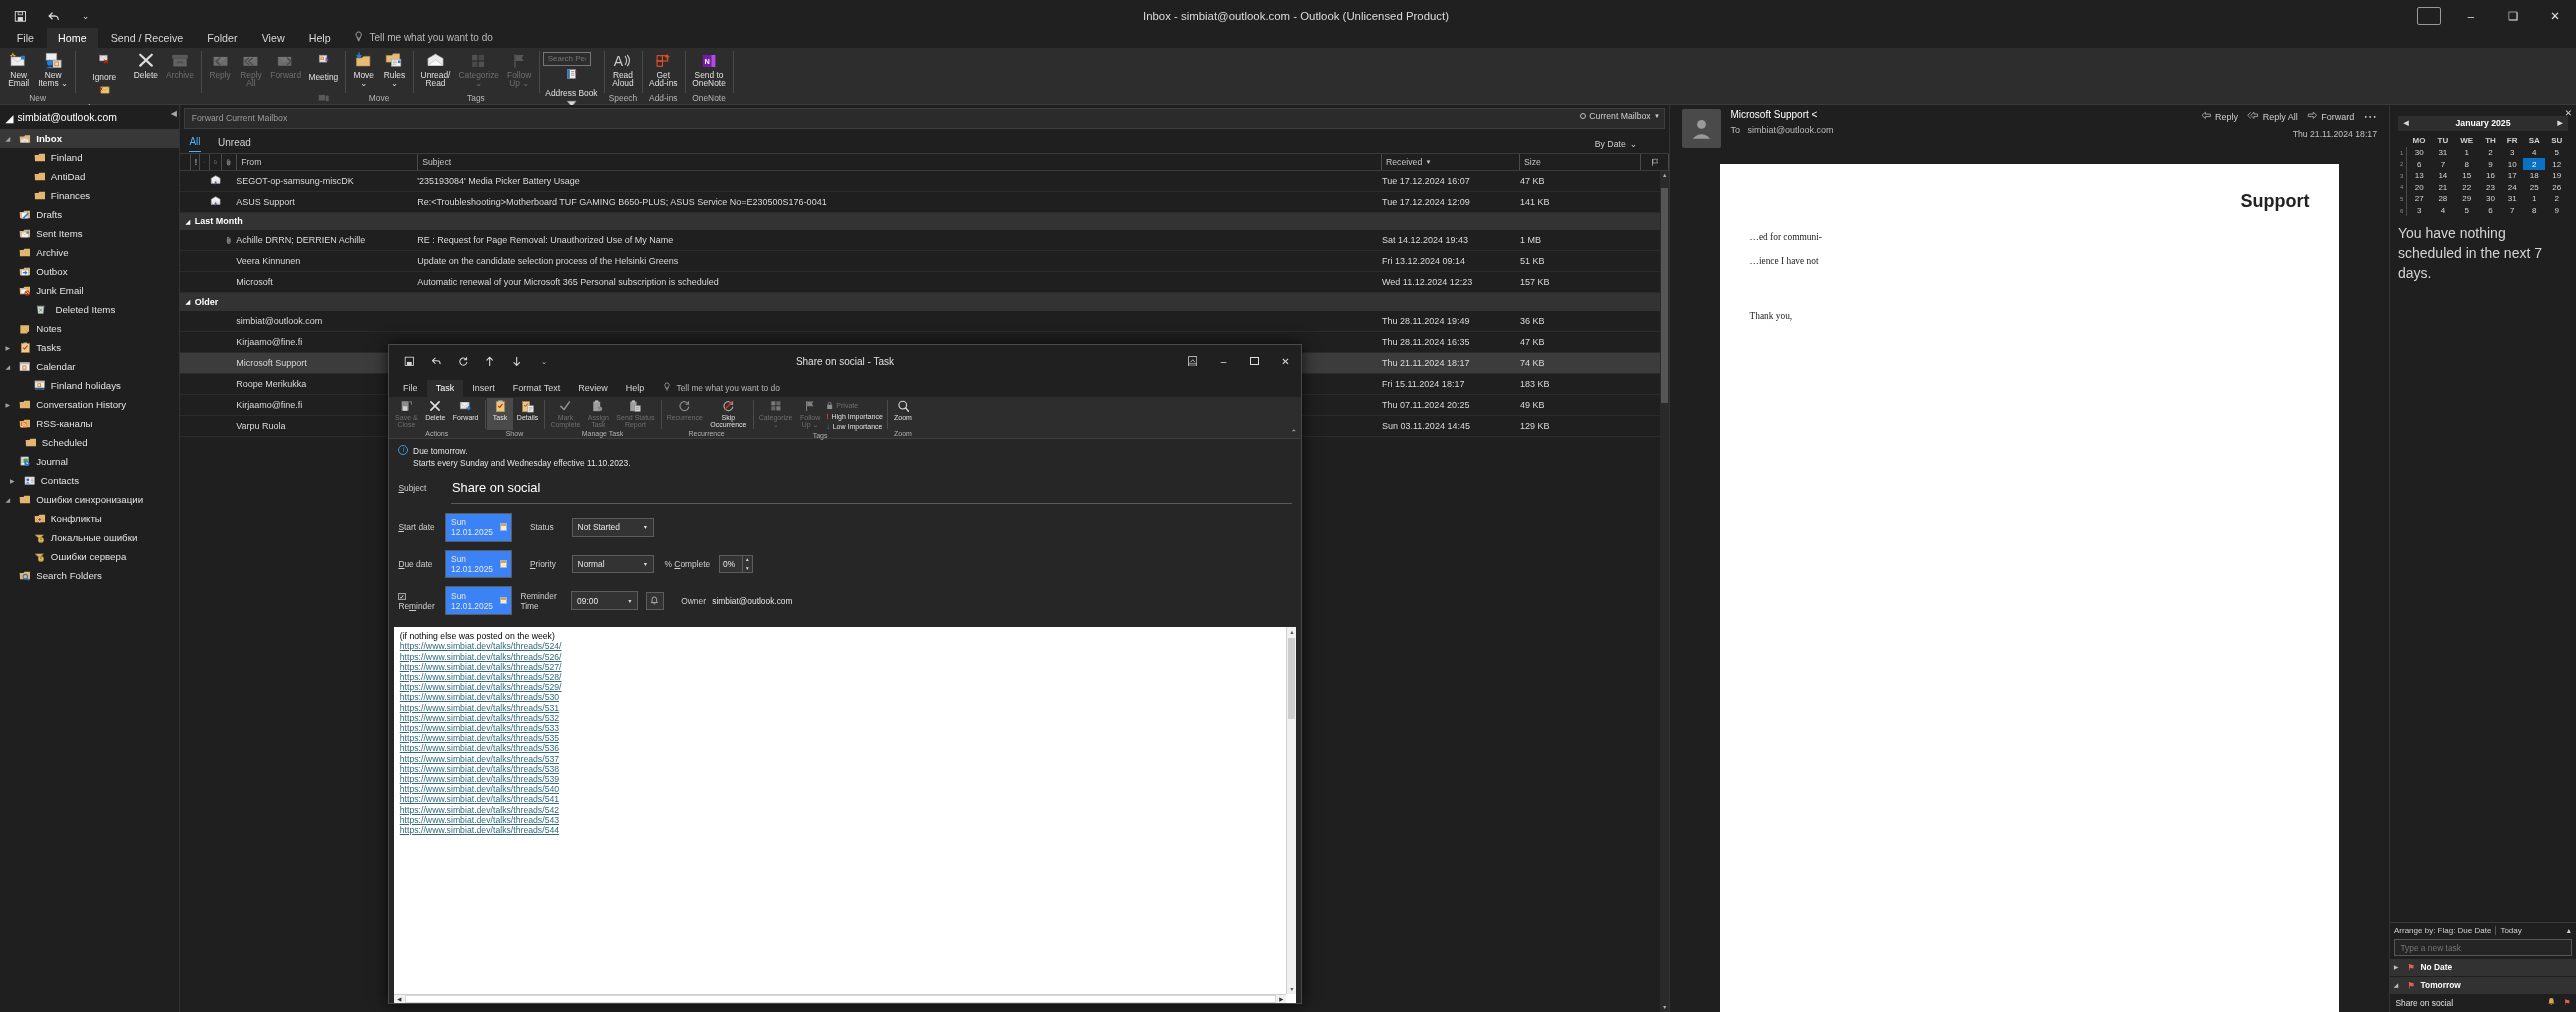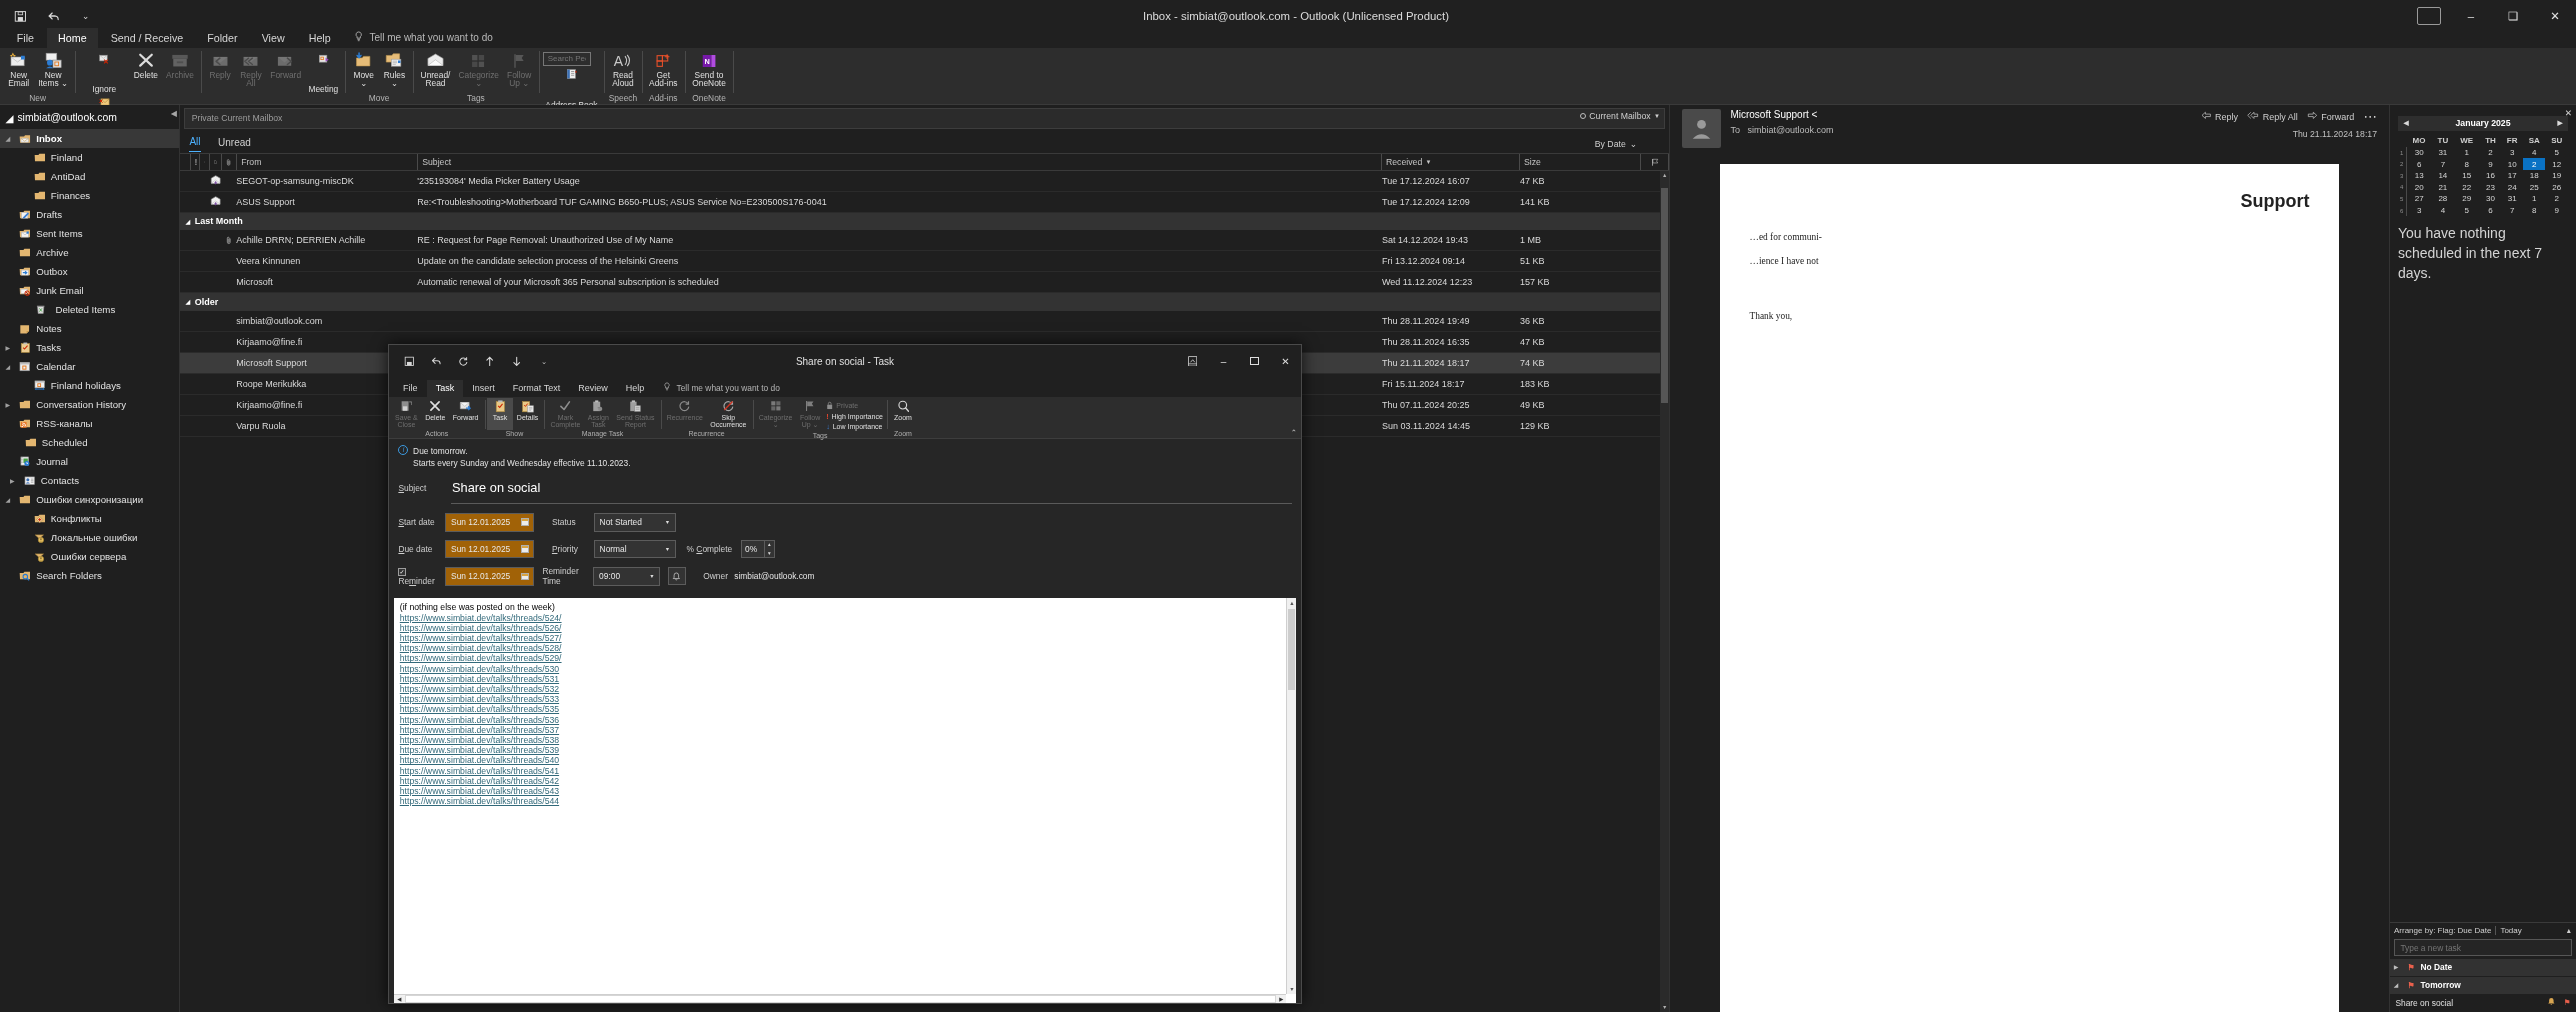--- a/index.html
+++ b/index.html
@@ -54,21 +54,21 @@
   }
   .rg-items { display:flex; align-items:flex-start; gap:1.3px; flex:1; }
   .rg-label { text-align:center; font-size:8.4px; color:#b5b5b5; padding-bottom:1.3px; }
   .rbtn { display:flex; flex-direction:column; align-items:center; justify-content:flex-start;
           padding:1.3px 3.4px; min-width:29.5px; font-size:8.4px; color:#e0e0e0; line-height:8px;
           text-align:center; }
   .rbtn .gl { font-size:14px; line-height:17.5px; height:19px; display:flex; align-items:center; }
   .rbtn .lbl { margin-top:0.7px; }
   .rbtn.dis { color:#6f6f6f; }
   .rbtn.dis .gl { opacity:.45; }
-  .rbtn.small { gap:21px; padding:1.3px 2.7px; min-width:0; }
+  .rbtn.small { gap:9px; padding:1.3px 2.7px; min-width:0; }
   .rbtn.small .gl { font-size:10px; height:10.7px; line-height:10.7px; }
   .srch-people {
     border:0.7px solid #777; background:#2d2d2d; color:#9aa7b4; font-size:8px;
     padding:1.3px 4px; width:48px; margin-bottom:1.3px;
   }
   .findcol { display:flex; flex-direction:column; gap:0.7px; padding-top:2px; }
 
   
   .body-area { position:absolute; top:105px; left:0; width:2576px; height:907px; display:flex; }
 
@@ -208,22 +208,22 @@
              line-height:1.45; }
   .tw-info .icirc { width:10px;height:10px;border:1.1px solid #3b9ae1;border-radius:50%;color:#3b9ae1;
                     font-size:6.7px;display:flex;align-items:center;justify-content:center;flex:0 0 10px;
                     font-style:italic; }
   .tw-form { padding:8px 9.4px 0 9.4px; }
   .frow { display:flex; align-items:center; margin-bottom:8px; }
   .flbl { width:47px; font-size:8.4px; color:#cfcfcf; flex:0 0 47px; }
   .flbl u { text-decoration:underline; }
   .subj-val { font-size:12.8px; color:#ffffff; padding-left:6.7px; }
   .subj-line { border-bottom:0.7px solid #5a5a5a; margin:0 0 8.7px 53px; }
-  .fin { background:#a16207; border:0.7px solid #5c5c5c; color:#e8e8e8; font-size:8.4px;
-         padding:3.4px 4.7px; width:89px; display:flex; align-items:center; justify-content:space-between; }
+  .fin { background:#3b82f6; border:0.7px solid #5c5c5c; color:#e8e8e8; font-size:8.4px;
+         padding:3.4px 4.7px; width:67px; display:flex; align-items:center; justify-content:space-between; }
   .calic { width:7.4px;height:7.4px;background:linear-gradient(#d9a441 0 2px,#ececec 2px);
            border:0.7px solid #b0b0b0; }
   .fsel { background:#333; border:0.7px solid #5c5c5c; color:#e8e8e8; font-size:8.4px;
           padding:3.4px 4.7px; width:82px; display:flex; align-items:center; justify-content:space-between; }
   .fsel .car { font-size:5.4px; color:#dcdcdc; }
   .spin { background:#333; border:0.7px solid #5c5c5c; color:#e8e8e8; font-size:8.4px;
           display:flex; align-items:stretch; width:34px; }
   .spin .v { padding:3.4px 3.4px; flex:1; }
   .spin .ar { display:flex; flex-direction:column; border-left:0.7px solid #5c5c5c; }
   .spin .ar i { flex:1; font-size:4.7px; display:flex;align-items:center;justify-content:center;
@@ -856,21 +856,21 @@
                 <path d="M12.6 11.6 L16 15" stroke="#2b7cd3" stroke-width="2"></path>
               </svg>
             </span>
             <span>Search Folders</span>
           </div>
         </div>
     </div>
 
     <div class="midcol">
       <div class="search-bar">
-        <span>Private Current Mailbox</span>
+        <span>Forward Current Mailbox</span>
         <span class="srch-scope">
           <span style="width:6px;height:6px;border-radius:50%;border:0.9px solid #bdbdbd;display:inline-block;"></span>
           <span>Current Mailbox</span>
           <span style="font-size:6px;">▼</span>
         </span>
       </div>
       <div class="filter-tabs">
         <div class="ftab active">All</div>
         <div class="ftab">Unread</div>
         <div class="bydate">

